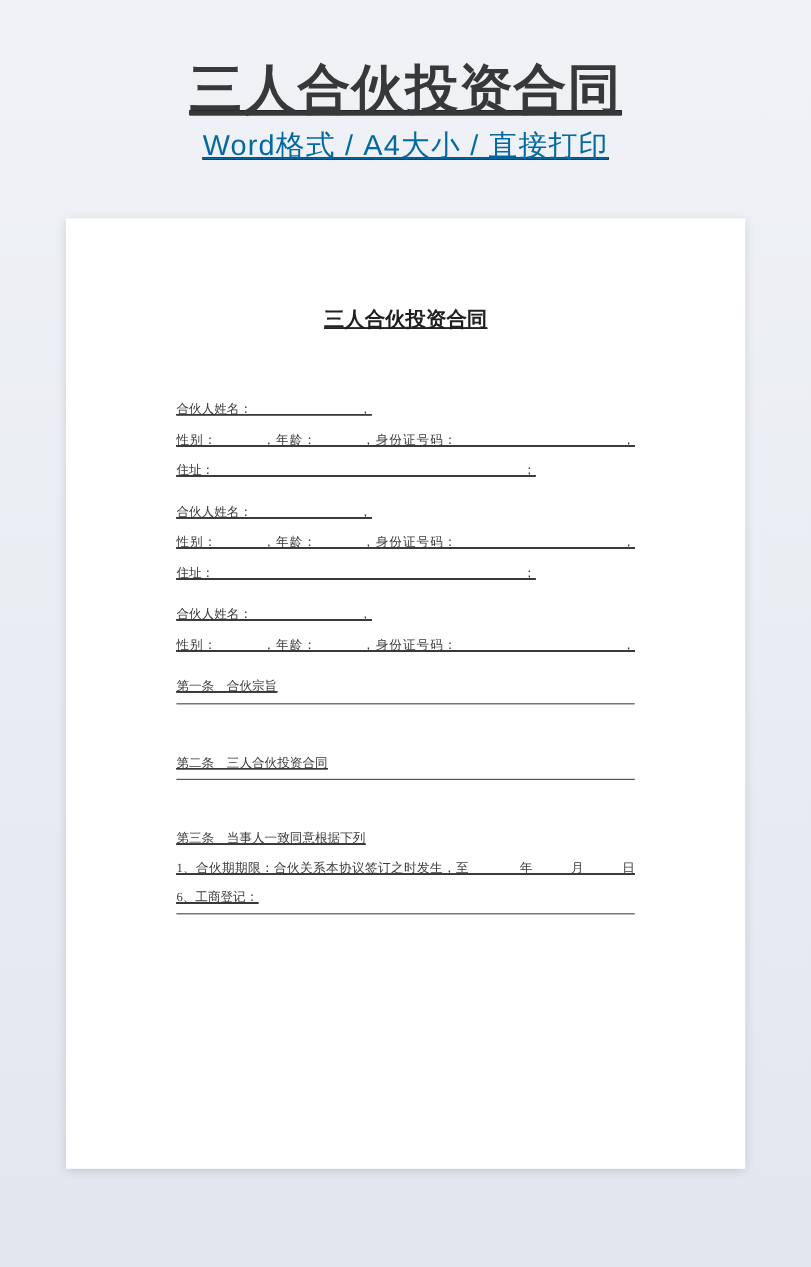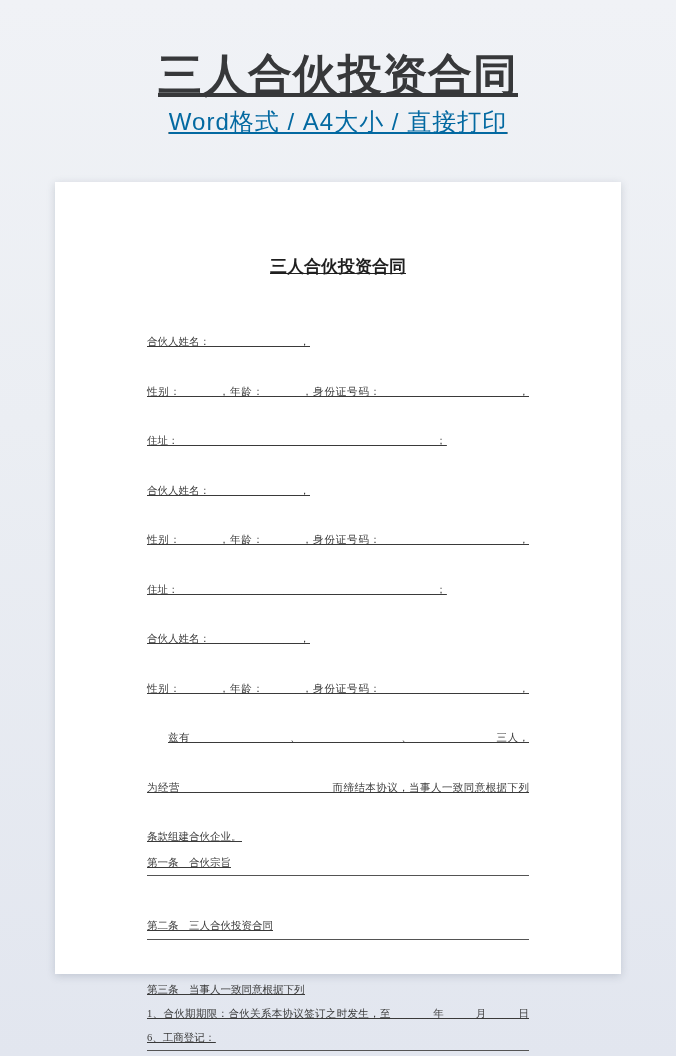--- a/index.html
+++ b/index.html
@@ -44,21 +44,20 @@
     line-height: 20px;
     font-weight: 700;
     color: #1f1f1f;
   }
   .doc-body {
     font-size: 10.5px;
   }
   .line {
     line-height: 25.5px;
     white-space: pre-wrap;
-    margin-top: 24px;
   }
   .just {
     text-align: justify;
     text-align-last: justify;
   }
   .partner { margin-bottom: 9px; }
   .partner-first { margin-top: 52px; }
   .preamble-block { margin-top: 12px; }
   .indent { text-indent: 2em; }
   .article-heading {
@@ -95,25 +94,20 @@
       <div class="line">合伙人姓名：_________________，</div>
       <div class="line just">性别：_______，年龄：_______，身份证号码：__________________________，</div>
       <div class="line">住址：_________________________________________________；</div>
     </div>
 
     <div class="partner">
       <div class="line">合伙人姓名：_________________，</div>
       <div class="line just">性别：_______，年龄：_______，身份证号码：__________________________，</div>
     </div>
 
-    <div class="preamble-block">
-      <div class="line just indent">兹有___________________、___________________、________________三人，</div>
-      <div class="line just">为经营_____________________________而缔结本协议，当事人一致同意根据下列</div>
-      <div class="line">条款组建合伙企业。</div>
-    </div>
 
     <div class="article-heading">第一条　合伙宗旨</div>
     <div class="fill-line"></div>
 
     <div class="article-heading gap-article">第二条　三人合伙投资合同</div>
     <div class="fill-line"></div>
 
     <div class="article-heading gap-article">第三条　当事人一致同意根据下列</div>
     <div class="item-line just">1、合伙期期限：合伙关系本协议签订之时发生，至________年______月______日</div>
     <div class="item-line">6、工商登记：</div>

